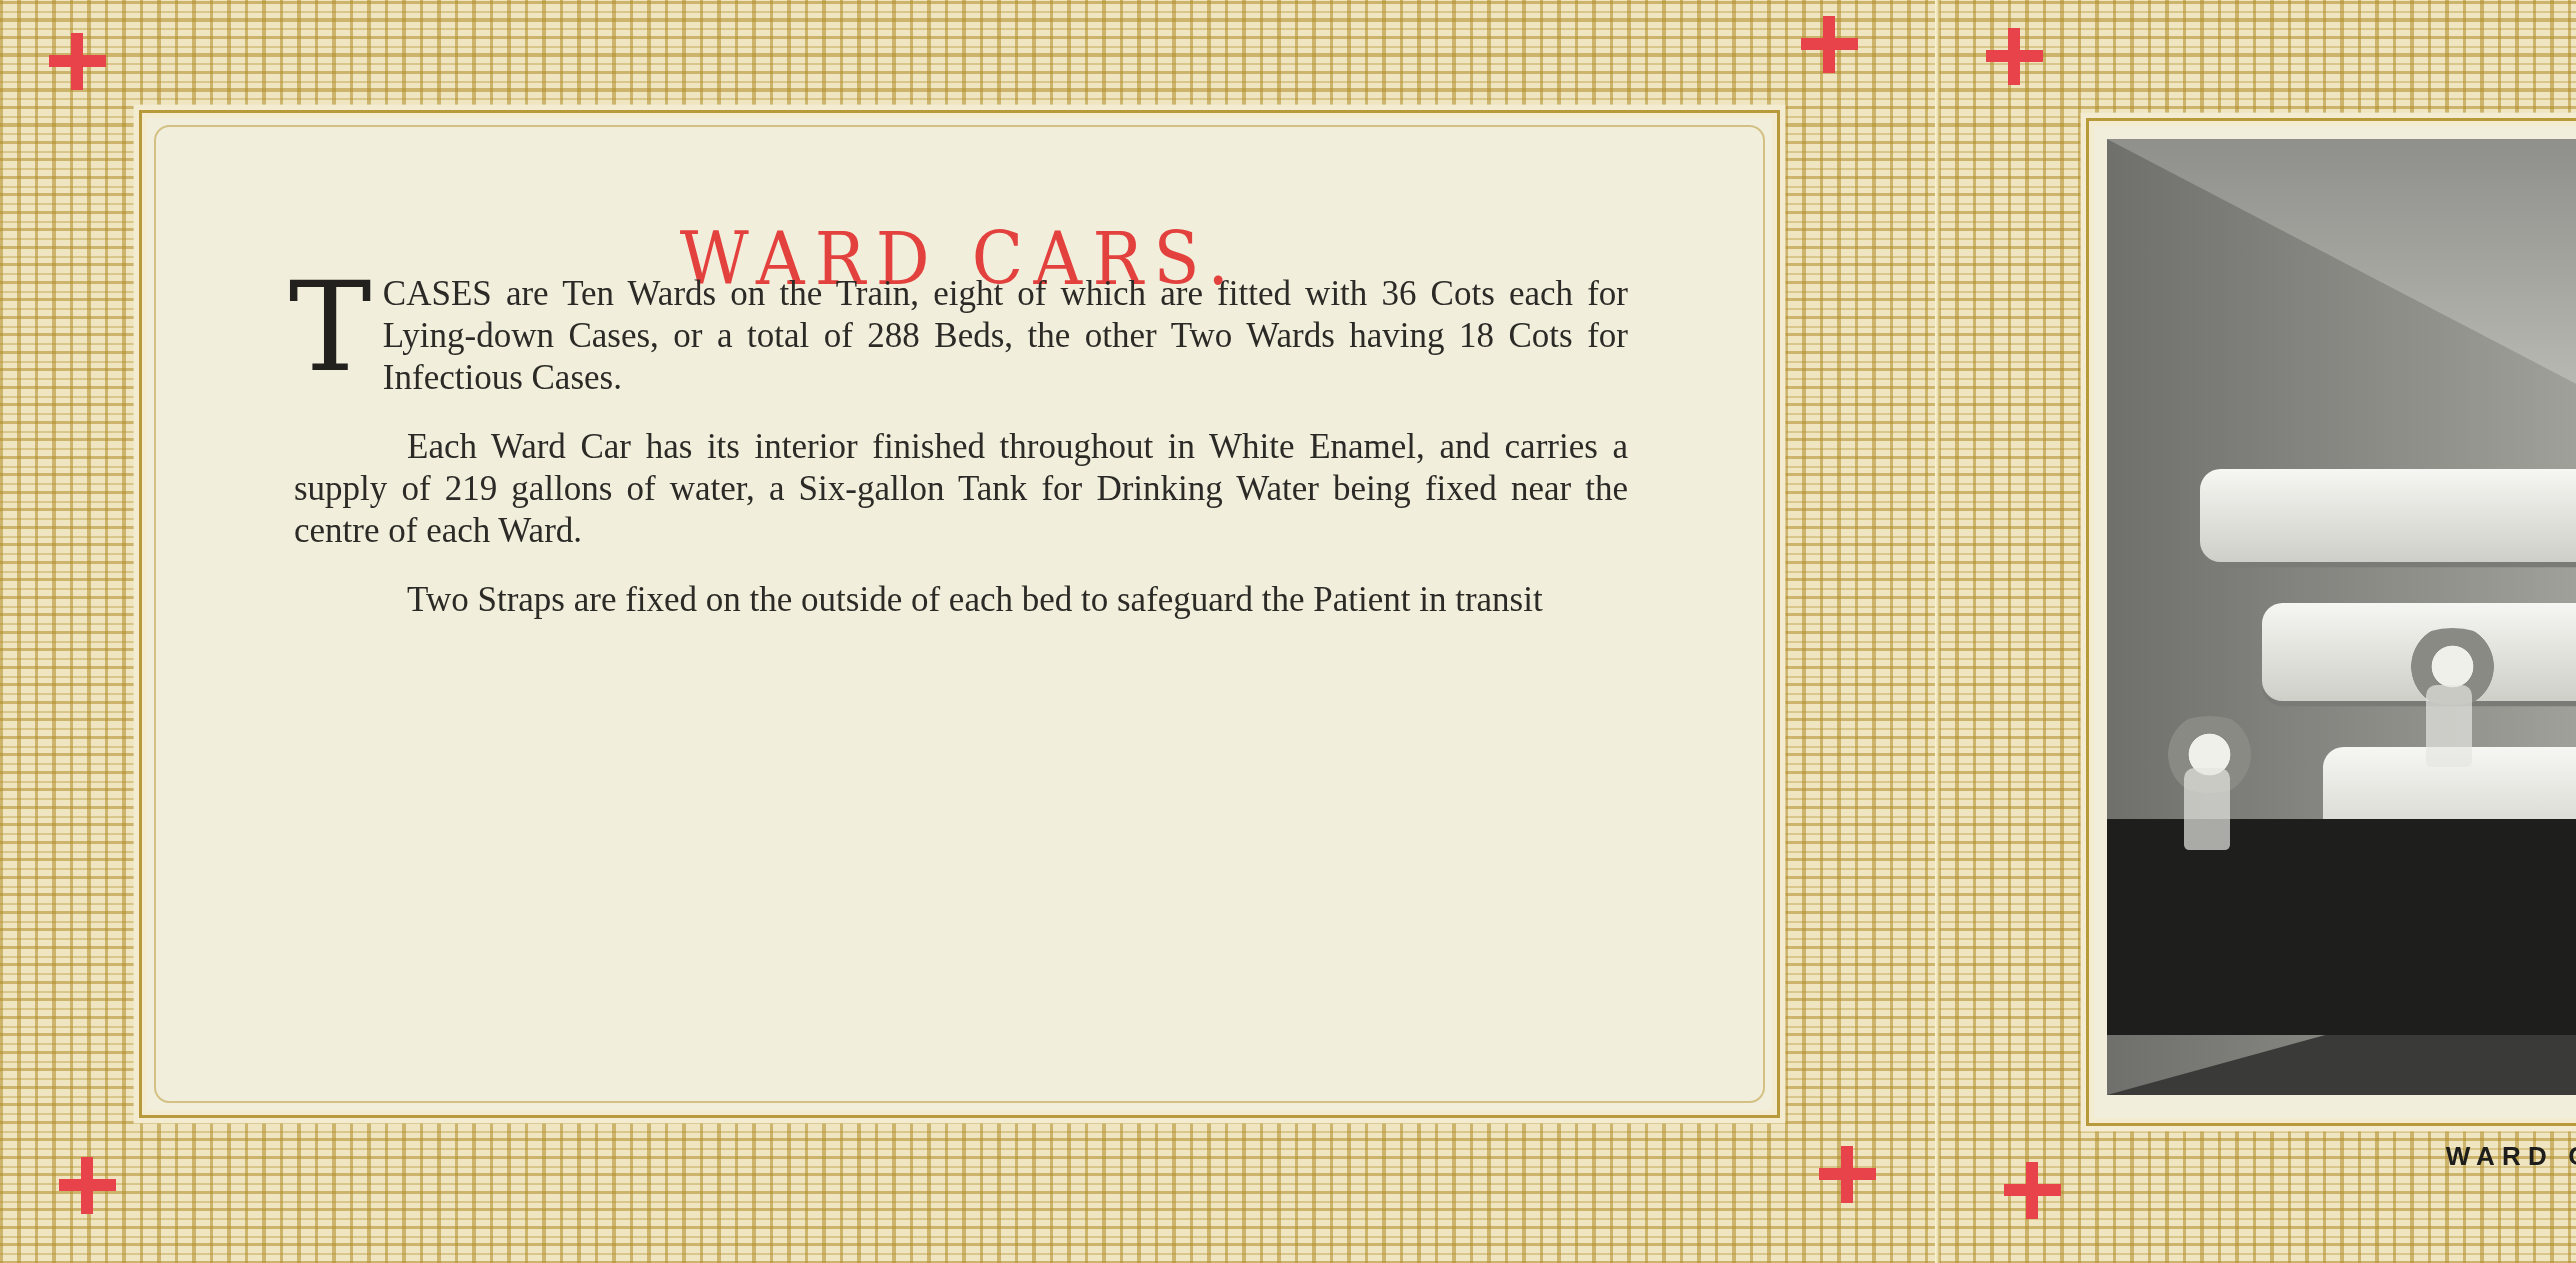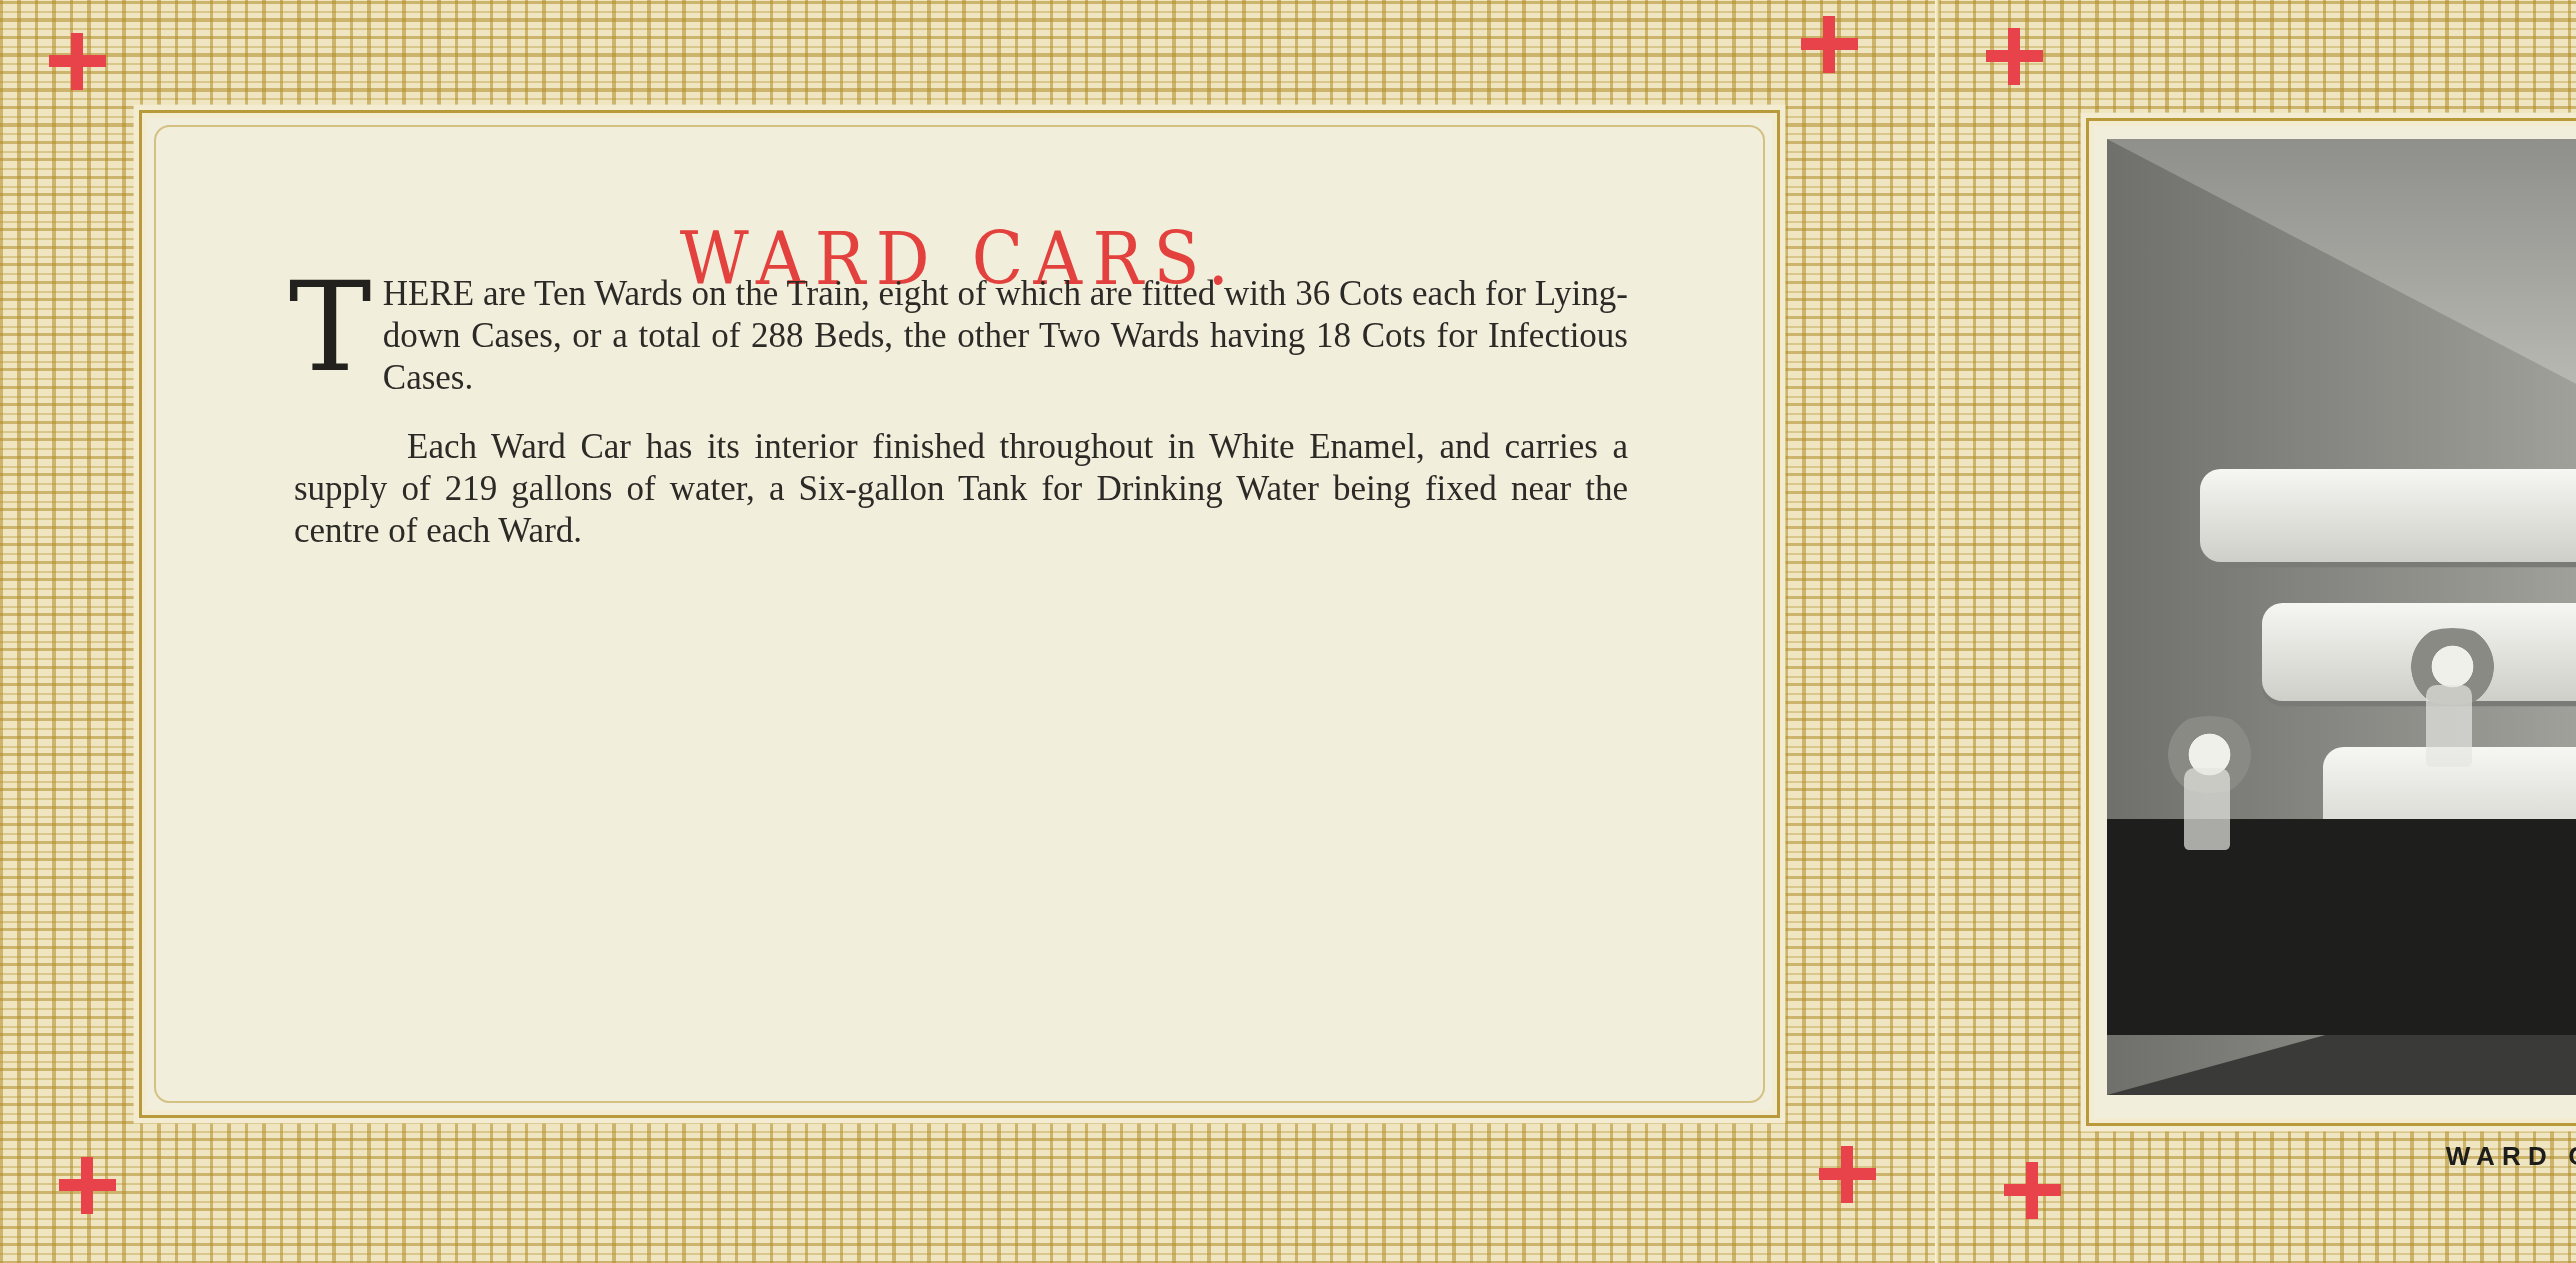--- a/index.html
+++ b/index.html
@@ -90,23 +90,24 @@
 
 <div class="cross" style="left:59px;top:1157px;"></div>
 <div class="cross" style="left:1819px;top:1146px;"></div>
 <div class="cross" style="left:2004px;top:1162px;"></div>
 
 <div class="panel-frame left-panel">
   <div class="scallop"></div>
   <h1 class="title">WARD CARS.</h1>
   <div class="body-text">
     <p class="para first">
-      <span class="dropcap">T</span><span class="smallcaps">HERE</span><span> are Ten Wards on the Train, eight of which are fitted with 36 Cots each for Lying-down Cases, or a total of 288 Beds, the other Two Wards having 18 Cots for Infectious Cases.</span>
+      <span class="dropcap">T</span><span class="smallcaps">CASES</span><span> are Ten Wards on the Train, eight of which are fitted with 36 Cots each for Lying-down Cases, or a total of 288 Beds, the other Two Wards having 18 Cots for Infectious Cases.</span>
     </p>
     <p class="para">Each Ward Car has its interior finished throughout in White Enamel, and carries a supply of 219 gallons of water, a Six-gallon Tank for Drinking Water being fixed near the centre of each Ward.</p>
+    <p class="para">Two Straps are fixed on the outside of each bed to safeguard the Patient in transit</p>
   </div>
 </div>
 
 <div class="panel-frame right-panel"></div>
 <div class="photo" title="Black-and-white photograph of a hospital train ward car interior with tiered white cots on both sides, a central aisle leading to an arched doorway, a draped table with flower vases, wall-mounted fans and a water urn.">
   <div class="ceiling"></div>
   <div class="wall-l"></div>
 
   <div class="bed" style="left:93px;top:330px;width:541px;height:93px;"></div>
   <div class="bed" style="left:155px;top:464px;width:489px;height:98px;"></div>

